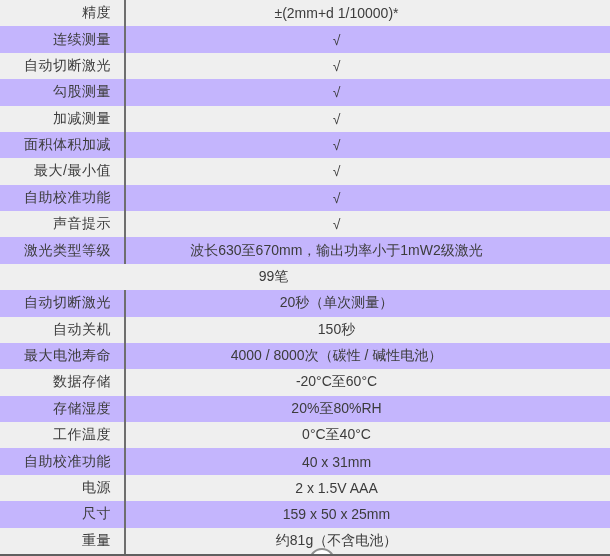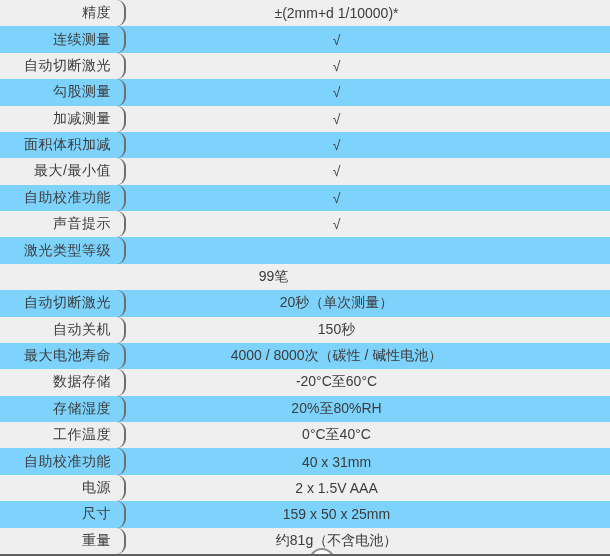--- a/index.html
+++ b/index.html
@@ -18,33 +18,32 @@
     box-sizing: border-box;
     border-bottom: 2px solid #606060;
     display: flex;
     flex-direction: column;
     overflow: hidden;
   }
   .spec-row {
     flex: 1 1 0;
     display: flex;
     align-items: stretch;
-    background: #7dd3fc;
+    background: #c4b5fd;
   }
   .spec-row.alt {
     background: #efefef;
   }
   .cell {
     display: flex;
     align-items: center;
     font-size: 14px;
     color: #3c3c3c;
     box-sizing: border-box;
     white-space: nowrap;
-    border-radius: 9px;
   }
   .cell.label {
     width: 126px;
     justify-content: flex-end;
     padding-right: 13px;
     border-right: 2px solid #6e6e6e;
     letter-spacing: 0.5px;
   }
   .cell.value {
     flex: 1 1 auto;
@@ -100,20 +99,21 @@
       <div class="spec-row">
         <div class="cell label">自助校准功能</div>
         <div class="cell value">√</div>
       </div>
       <div class="spec-row alt">
         <div class="cell label">声音提示</div>
         <div class="cell value">√</div>
       </div>
       <div class="spec-row">
         <div class="cell label">激光类型等级</div>
+        <div class="cell value">波长630至670mm，输出功率小于1mW2级激光</div>
       </div>
       <div class="spec-row alt">
         <div class="cell value">99笔</div>
       </div>
       <div class="spec-row">
         <div class="cell label">自动切断激光</div>
         <div class="cell value">20秒（单次测量）</div>
       </div>
       <div class="spec-row alt">
         <div class="cell label">自动关机</div>

